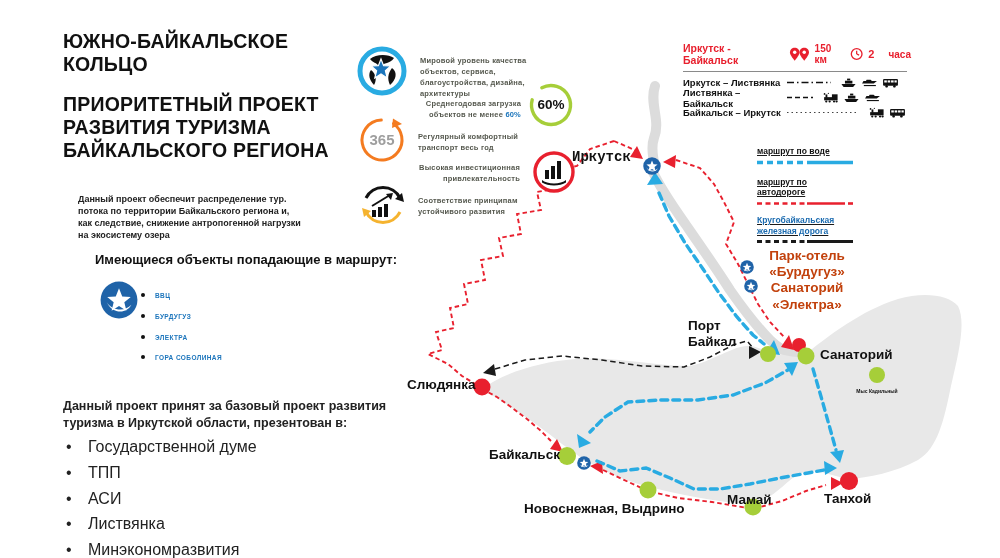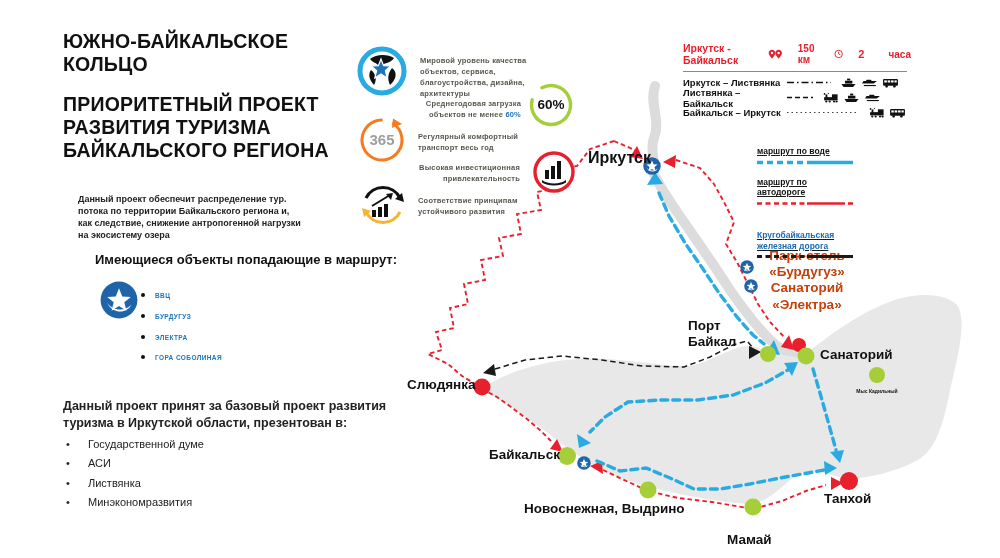--- a/index.html
+++ b/index.html
@@ -12,32 +12,32 @@
   .title{font-size:19.5px;font-weight:bold;line-height:1.18;letter-spacing:.2px;color:#111;}
   .intro{font-size:9px;font-weight:bold;line-height:1.35;color:#222;width:300px;}
   .objects-head{font-size:13px;font-weight:bold;color:#111;}
   .obj-list{list-style:none;margin:0;padding:0;}
   .obj-list li{position:relative;margin:0 0 11px 0;font-size:6.5px;font-weight:bold;
                letter-spacing:.4px;color:#1c75bc;width:70px;line-height:1.5;}
   .obj-list li::before{content:"";position:absolute;left:-14px;top:2px;width:4px;height:4px;
                border-radius:50%;background:#111;}
   .bottom-head{font-size:12.5px;font-weight:bold;line-height:1.35;color:#222;width:345px;}
   .bottom-list{list-style:none;margin:0;padding:0;}
-  .bottom-list li{position:relative;margin:0 0 5px 0;font-size:11px;color:#222;padding-left:24px;line-height:1.3;}
+  .bottom-list li{position:relative;margin:0 0 5px 0;font-size:16px;color:#222;padding-left:24px;line-height:1.3;}
   .bottom-list li::before{content:"•";position:absolute;left:2px;top:0;color:#222;}
 
   
   .feat-text{font-size:7.5px;font-weight:bold;line-height:1.45;letter-spacing:.2px;color:#55584e;}
   .right{text-align:right;}
   .hl{color:#1b75bc;}
   .badge-txt{position:absolute;width:100%;text-align:center;font-weight:bold;}
 
   
   .ri{width:228px;}
-  .ri-head{display:flex;align-items:center;gap:15px;color:#e8202e;font-weight:bold;}
+  .ri-head{display:flex;align-items:center;gap:5px;color:#e8202e;font-weight:bold;}
   .ri-title{font-size:10.5px;}
   .ri-dist{font-size:10px;}
   .ri-num{font-size:11px;}
   .ri-unit{font-size:10px;margin-left:9px;}
   .ri-div{border-top:1px solid #8a8a8a;margin:5px 0 4px 0;width:224px;}
   .rt-row{display:flex;align-items:center;height:13px;margin-bottom:2px;}
   .rt-label{flex:none;width:104px;font-size:9.5px;font-weight:bold;color:#111;}
   .rline{flex:none;height:5px;margin-right:5px;}
   .rt-icons{display:flex;align-items:center;}
   .ticon{width:17px;height:11px;margin-left:4px;}
@@ -144,33 +144,33 @@
     <circle cx="877" cy="375" r="8" fill="#a6ce39"></circle>
     <circle cx="648" cy="490" r="8.5" fill="#a6ce39"></circle>
     <circle cx="753" cy="507" r="8.5" fill="#a6ce39"></circle>
     <circle cx="567" cy="456" r="9" fill="#a6ce39"></circle>
     <use href="#logo-marker" x="643" y="157" width="18" height="18"></use>
     <use href="#logo-marker" x="740" y="260" width="14" height="14"></use>
     <use href="#logo-marker" x="744" y="279" width="14" height="14"></use>
     <use href="#logo-marker" x="577" y="456" width="14" height="14"></use>
   </svg>
 
-  <div class="abs mlabel" style="left:588px;top:149px;font-size:16px;">Иркутск</div>
+  <div class="abs mlabel" style="left:572px;top:149px;font-size:14px;font-family:Liberation Mono, monospace;">Иркутск</div>
   <div class="abs mlabel pre" style="left:752px;top:248px;width:110px;text-align:center;color:#c2410c;line-height:1.2;">Парк-отель
 «Бурдугуз»
 Санаторий
 «Электра»</div>
   <div class="abs mlabel pre" style="left:688px;top:318px;line-height:1.2;">Порт
 Байкал</div>
   <div class="abs mlabel" style="left:820px;top:347px;">Санаторий</div>
   <div class="abs mlabel sm" style="left:852px;top:388px;width:50px;text-align:center;">Мыс Кадильный</div>
   <div class="abs mlabel" style="left:407px;top:377px;">Слюдянка</div>
   <div class="abs mlabel" style="left:489px;top:447px;">Байкальск</div>
   <div class="abs mlabel" style="left:524px;top:501px;">Новоснежная, Выдрино</div>
-  <div class="abs mlabel" style="left:727px;top:532px;text-align:right;">Мамай</div>
+  <div class="abs mlabel" style="left:727px;top:492px;text-align:right;">Мамай</div>
   <div class="abs mlabel" style="left:824px;top:491px;">Танхой</div>
 
   <div class="abs title" style="left:63px;top:30px;width:260px;">ЮЖНО-БАЙКАЛЬСКОЕ КОЛЬЦО</div>
   <div class="abs title" style="left:63px;top:93px;width:280px;">ПРИОРИТЕТНЫЙ ПРОЕКТ РАЗВИТИЯ ТУРИЗМА БАЙКАЛЬСКОГО РЕГИОНА</div>
   <div class="abs intro pre" style="left:78px;top:193px;">Данный проект обеспечит распределение тур.
 потока по территории Байкальского региона и,
 как следствие, снижение антропогенной нагрузки
 на экосистему озера</div>
   <div class="abs objects-head" style="left:95px;top:252px;">Имеющиеся объекты попадающие в маршрут:</div>
 
@@ -181,20 +181,21 @@
   <ul class="abs obj-list" style="left:155px;top:291px;">
     <li>ВВЦ</li>
     <li>БУРДУГУЗ</li>
     <li>ЭЛЕКТРА</li>
     <li>ГОРА СОБОЛИНАЯ</li>
   </ul>
 
   <div class="abs bottom-head" style="left:63px;top:398px;">Данный проект принят за базовый проект развития туризма в Иркутской области, презентован в:</div>
   <ul class="abs bottom-list" style="left:64px;top:437px;">
     <li>Государственной думе</li>
+    <li>ТПП</li>
     <li>АСИ</li>
     <li>Листвянка</li>
     <li>Минэкономразвития</li>
   </ul>
 
   <svg class="abs" style="left:357px;top:46px;" width="50" height="50" viewBox="0 0 50 50">
     <circle cx="25" cy="25" r="22" fill="#fff" stroke="#29abe2" stroke-width="5"></circle>
     <path d="M13,13 C19,8 31,8 37,12 C33,18 27,16 23,21 C19,16 16,17 13,13 Z" fill="#111"></path>
     <path d="M35,22 C41,26 39,34 33,39 C30,33 31,27 35,22 Z" fill="#111"></path>
     <path d="M14,24 C19,28 20,34 17,39 C12,34 11,28 14,24 Z" fill="#111"></path>
@@ -324,21 +325,21 @@
       </svg>
     </div>
     <div class="lg-item" style="margin-top:12px;">
       <div class="lg-label">маршрут по автодороге</div>
       <svg class="lg-line" width="96" height="5">
         <line x1="0" y1="2.5" x2="50" y2="2.5" stroke="#e8202e" stroke-width="2.6" stroke-dasharray="5 3.5"></line>
         <line x1="50" y1="2.5" x2="88" y2="2.5" stroke="#e8202e" stroke-width="2.6"></line>
         <line x1="91" y1="2.5" x2="96" y2="2.5" stroke="#e8202e" stroke-width="2.6"></line>
       </svg>
     </div>
-    <div class="lg-item" style="margin-top:24px;">
+    <div class="lg-item" style="margin-top:8px;">
       <div class="lg-label blue">Кругобайкальская железная дорога</div>
       <svg class="lg-line" width="96" height="5">
         <line x1="0" y1="2.5" x2="50" y2="2.5" stroke="#1a1a1a" stroke-width="3" stroke-dasharray="5 3.5"></line>
         <line x1="50" y1="2.5" x2="96" y2="2.5" stroke="#1a1a1a" stroke-width="3"></line>
       </svg>
     </div>
   </div>
 
 </div>
 

